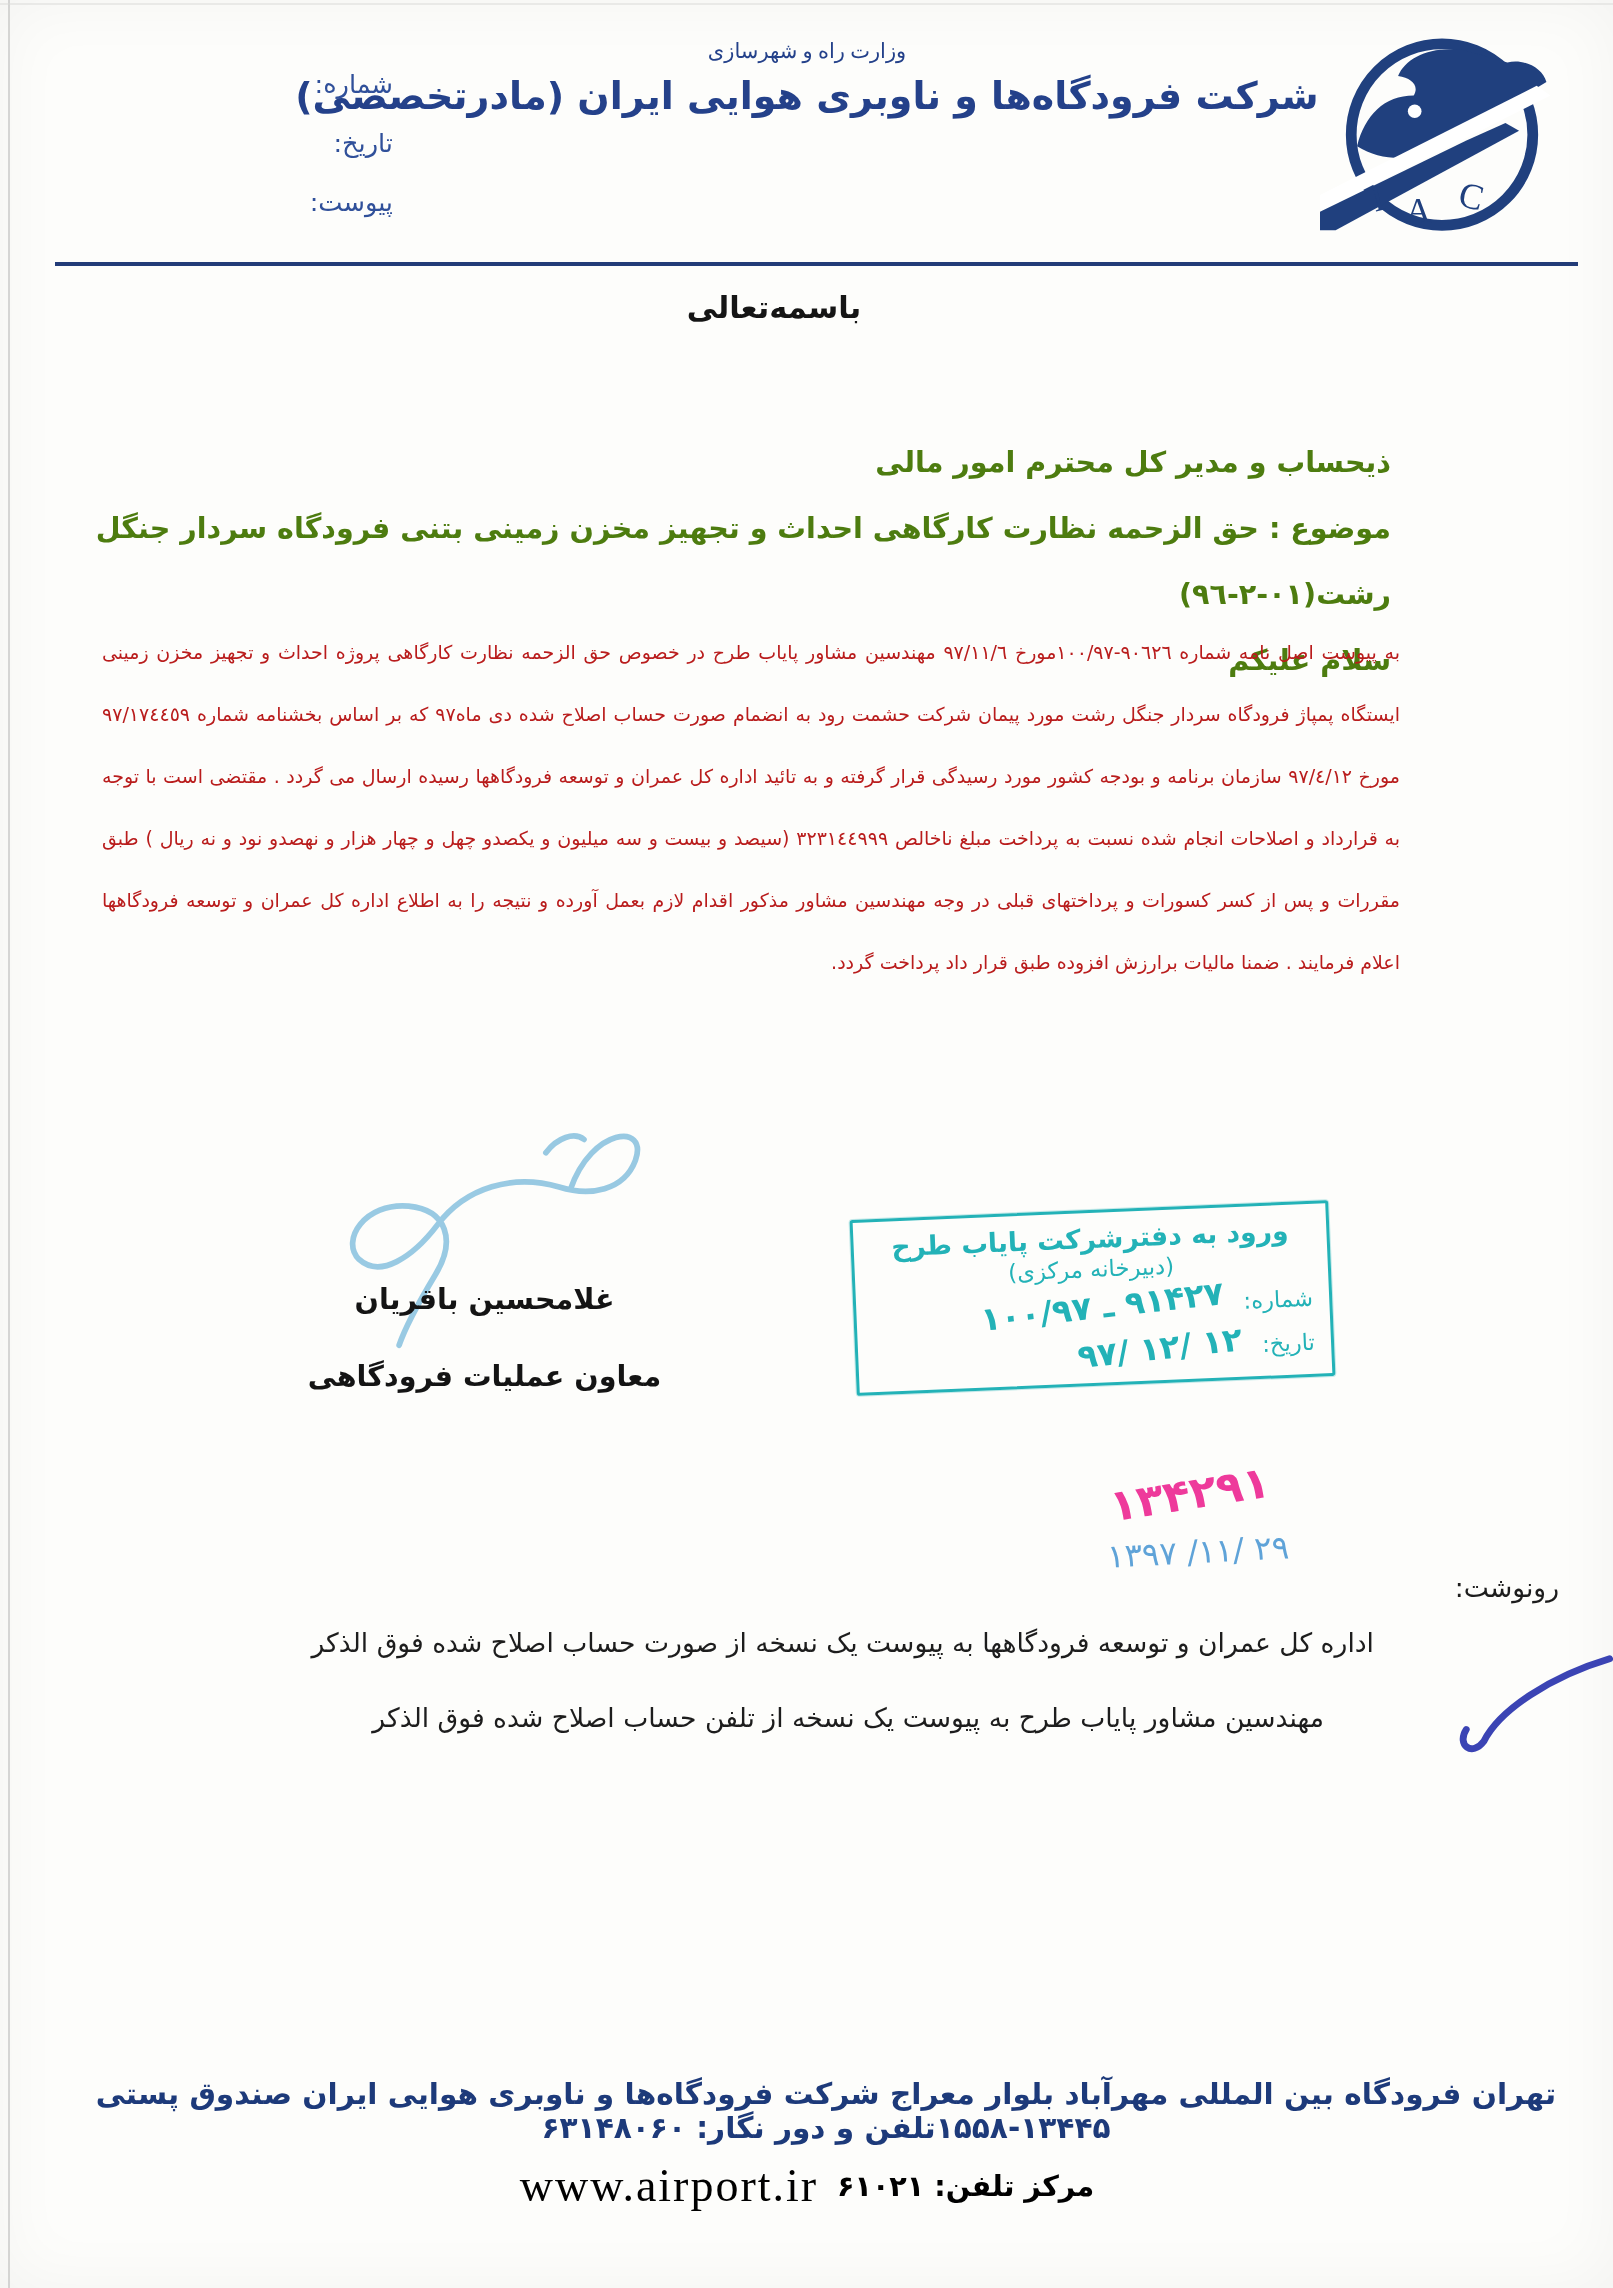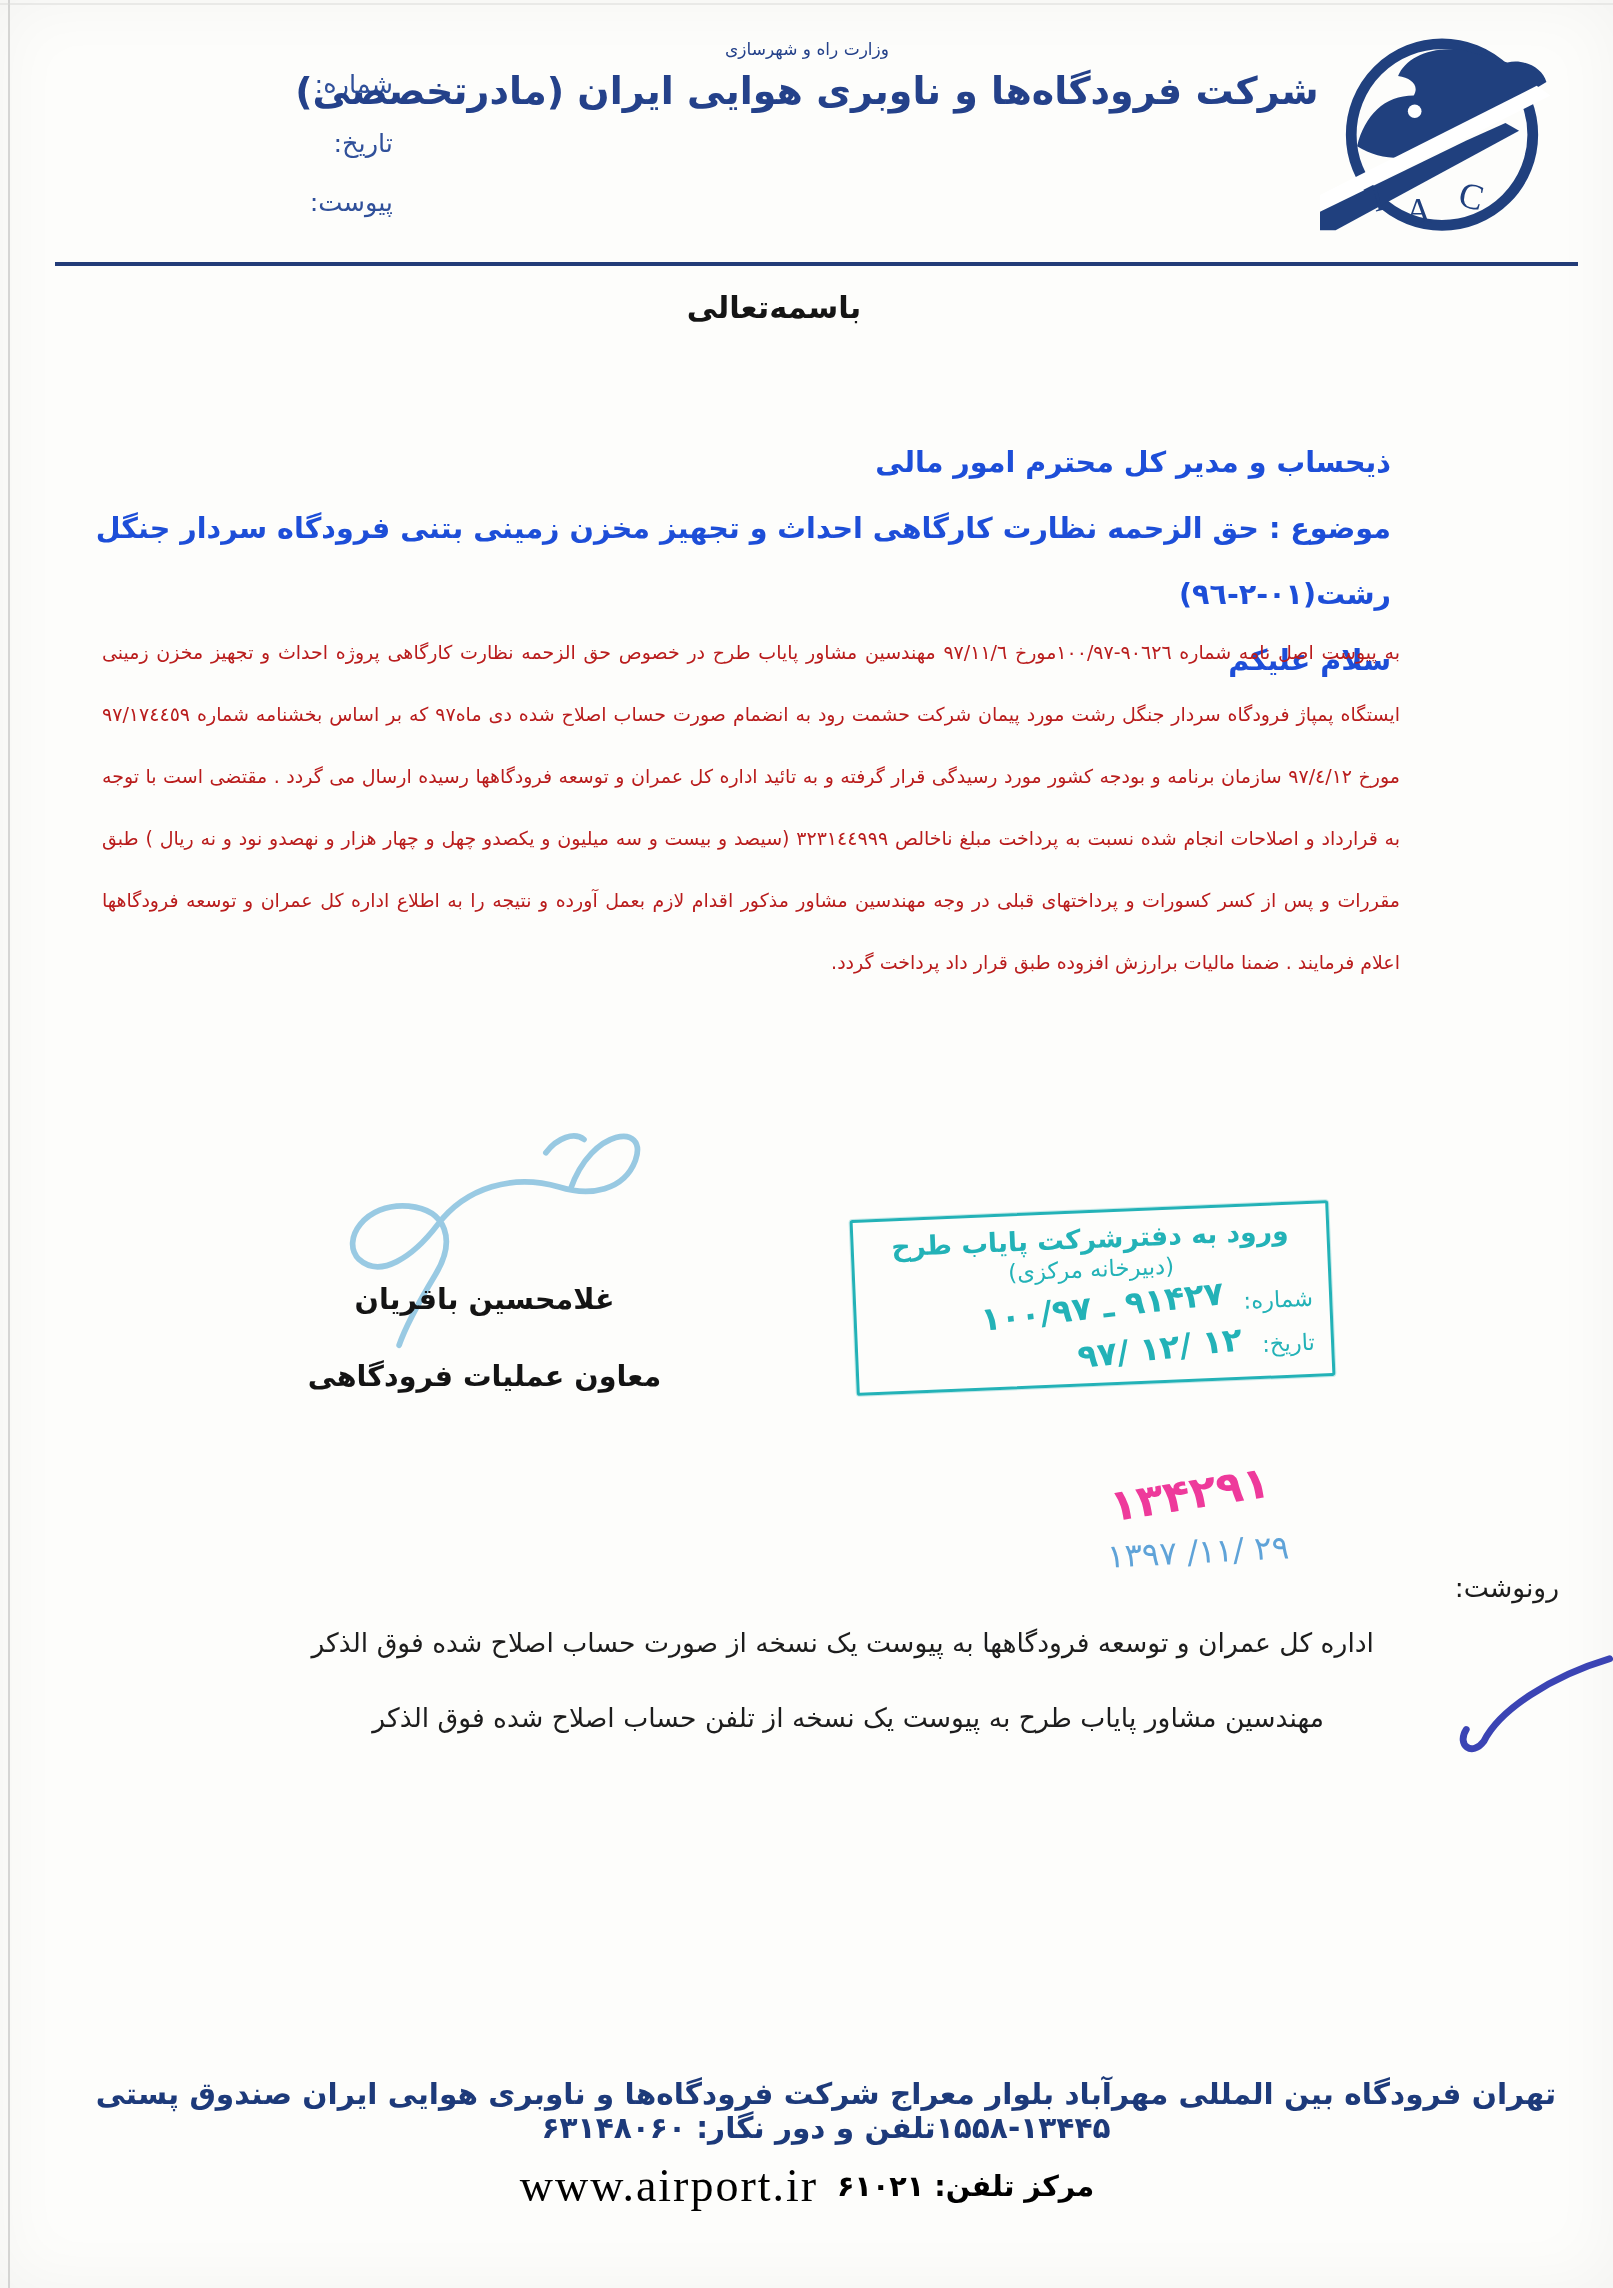--- a/index.html
+++ b/index.html
@@ -9,32 +9,32 @@
     font-family:"DejaVu Sans", sans-serif;
     box-shadow: inset 0 0 69px rgba(0,0,0,0.045);
   }
   .scan-edge-left { position:absolute; left:7.9px; top:0; bottom:0; width:2px; background:#c6c6c4; opacity:.7; }
   .scan-edge-top  { position:absolute; top:3px; left:0; right:0; height:2px; background:#d9d9d7; opacity:.5; }
 
   
   .hdr-fields { position:absolute; top:55px; right:1221px; text-align:right; color:#30509a; font-size:25.6px; }
   .hdr-fields > div { height:59px; line-height:59px; }
   .hdr-center { position:absolute; top:39px; left:0; width:100%; text-align:center; color:#24418a; }
-  .ministry { font-size:17px; letter-spacing:1px; }
+  .ministry { font-size:21px; letter-spacing:1px;font-family:Liberation Serif, serif; }
   .company  { font-size:38px; font-weight:bold; margin-top:10px; }
   .logo { position:absolute; top:23.6px; left:1320px; width:244px; height:232px; }
   .logo text { font-family:"Liberation Serif","DejaVu Serif",serif; font-size:37px; fill:#20407e; }
 
   .rule { position:absolute; top:262px; left:55px; width:1523px; height:3.9px; background:#233c78; }
   .besmele { position:absolute; top:290px; left:0; width:100%; text-align:center;
              font-size:30.5px; font-weight:bold; color:#151515; transform:translateX(-33px); }
 
   
   .letterhead-block { position:absolute; top:429px; right:223px; text-align:right;
-                      color:#1d4ed8; font-weight:bold; font-size:28.6px; line-height:66px;padding-left:12px; }
+                      color:#4d7c0f; font-weight:bold; font-size:28.6px; line-height:66px;padding-left:12px; }
 
   
   .body-par { position:absolute; top:621px; right:214px; width:1298px;
               font-size:19px; line-height:62px; text-align:justify; color:#b91c1c; }
 
   
   .sig-scribble { position:absolute; top:1095px; left:321px; width:343px; height:266px; }
   .sig-block { position:absolute; top:1261px; left:307px; width:355px; text-align:center;
                font-weight:bold; font-size:28.6px; color:#141414; line-height:77px; }
 

